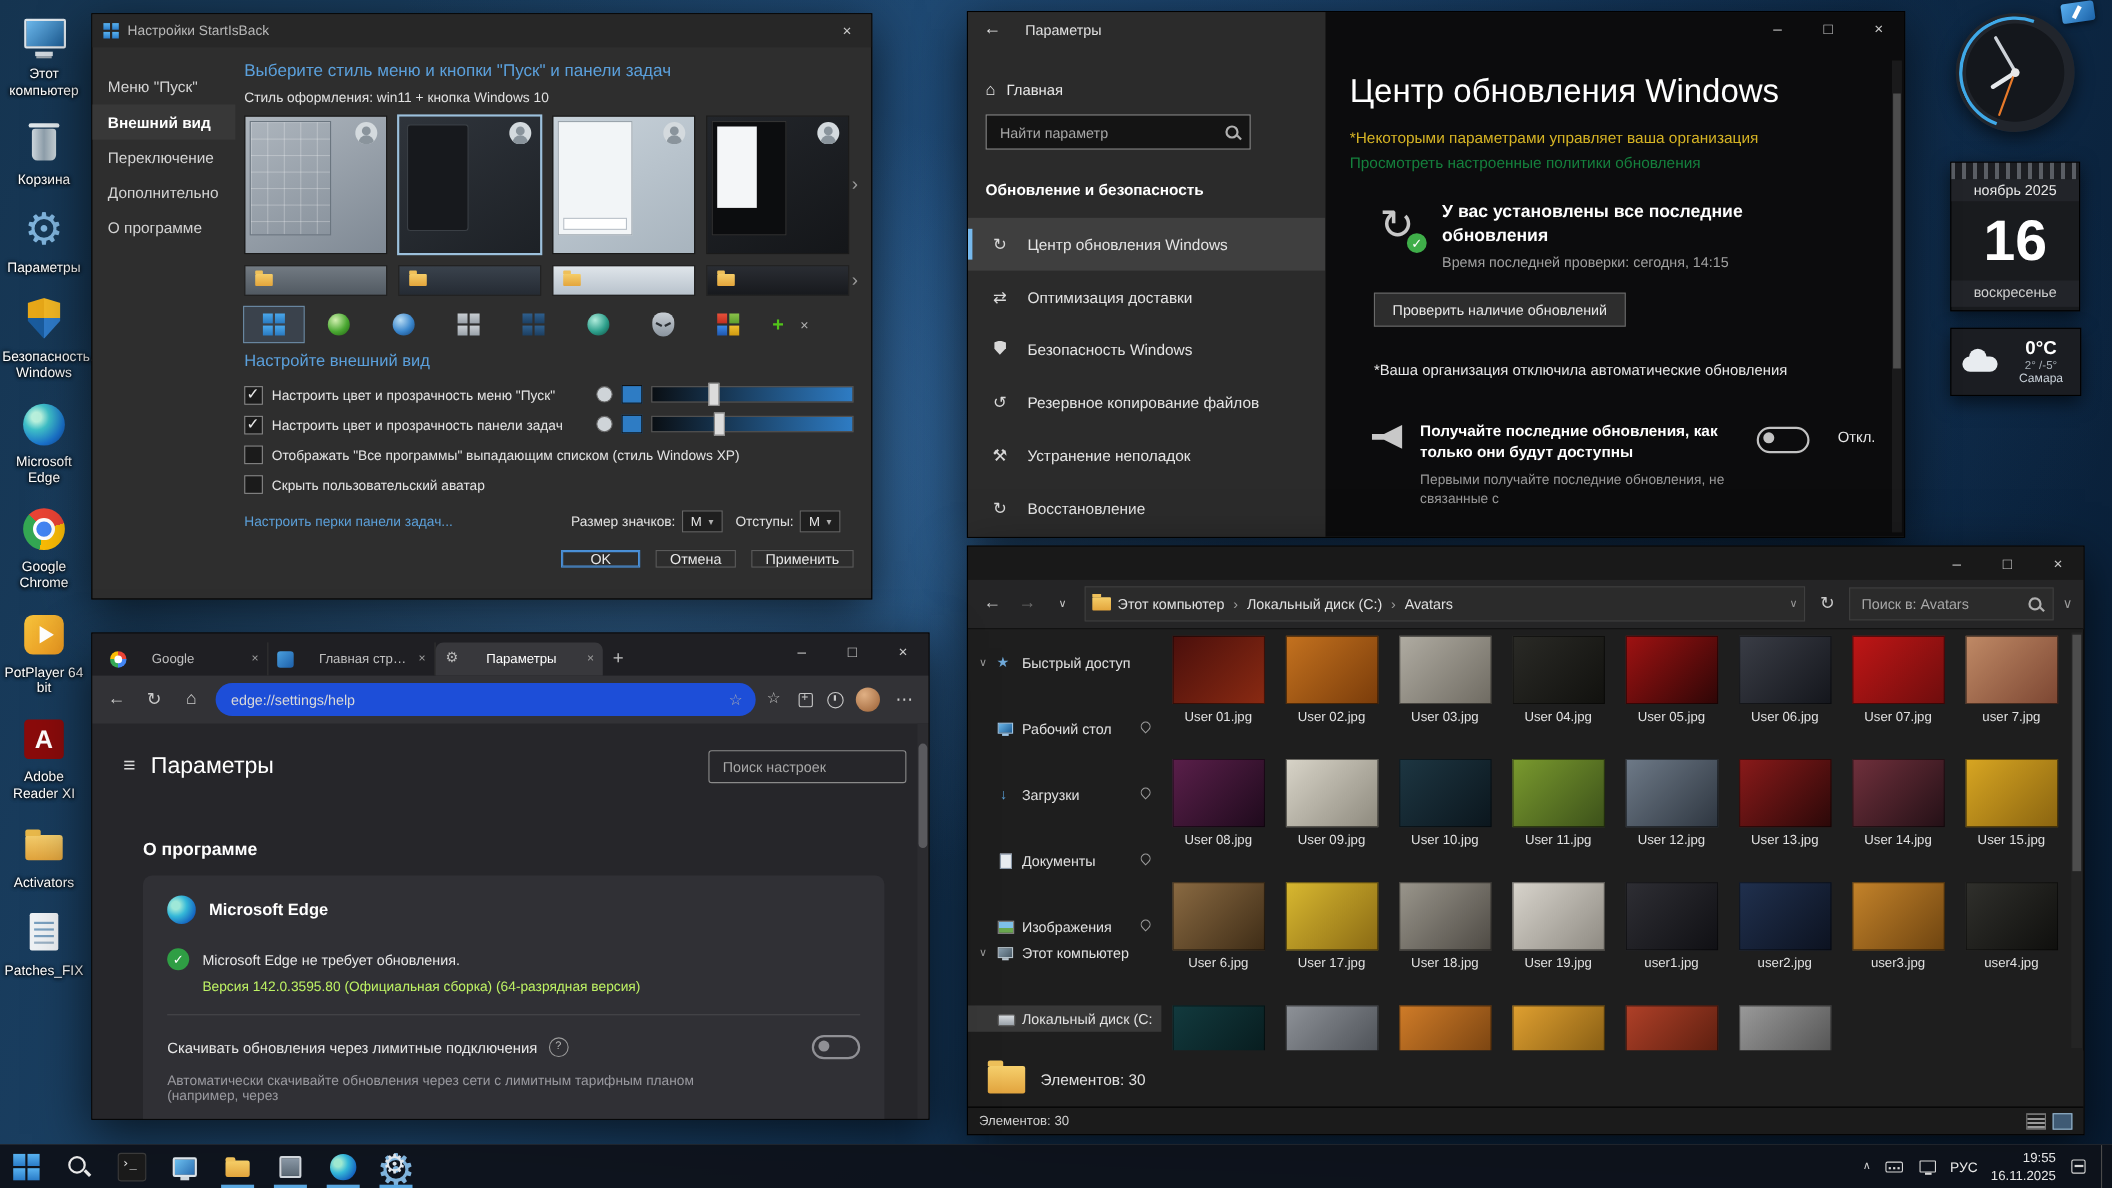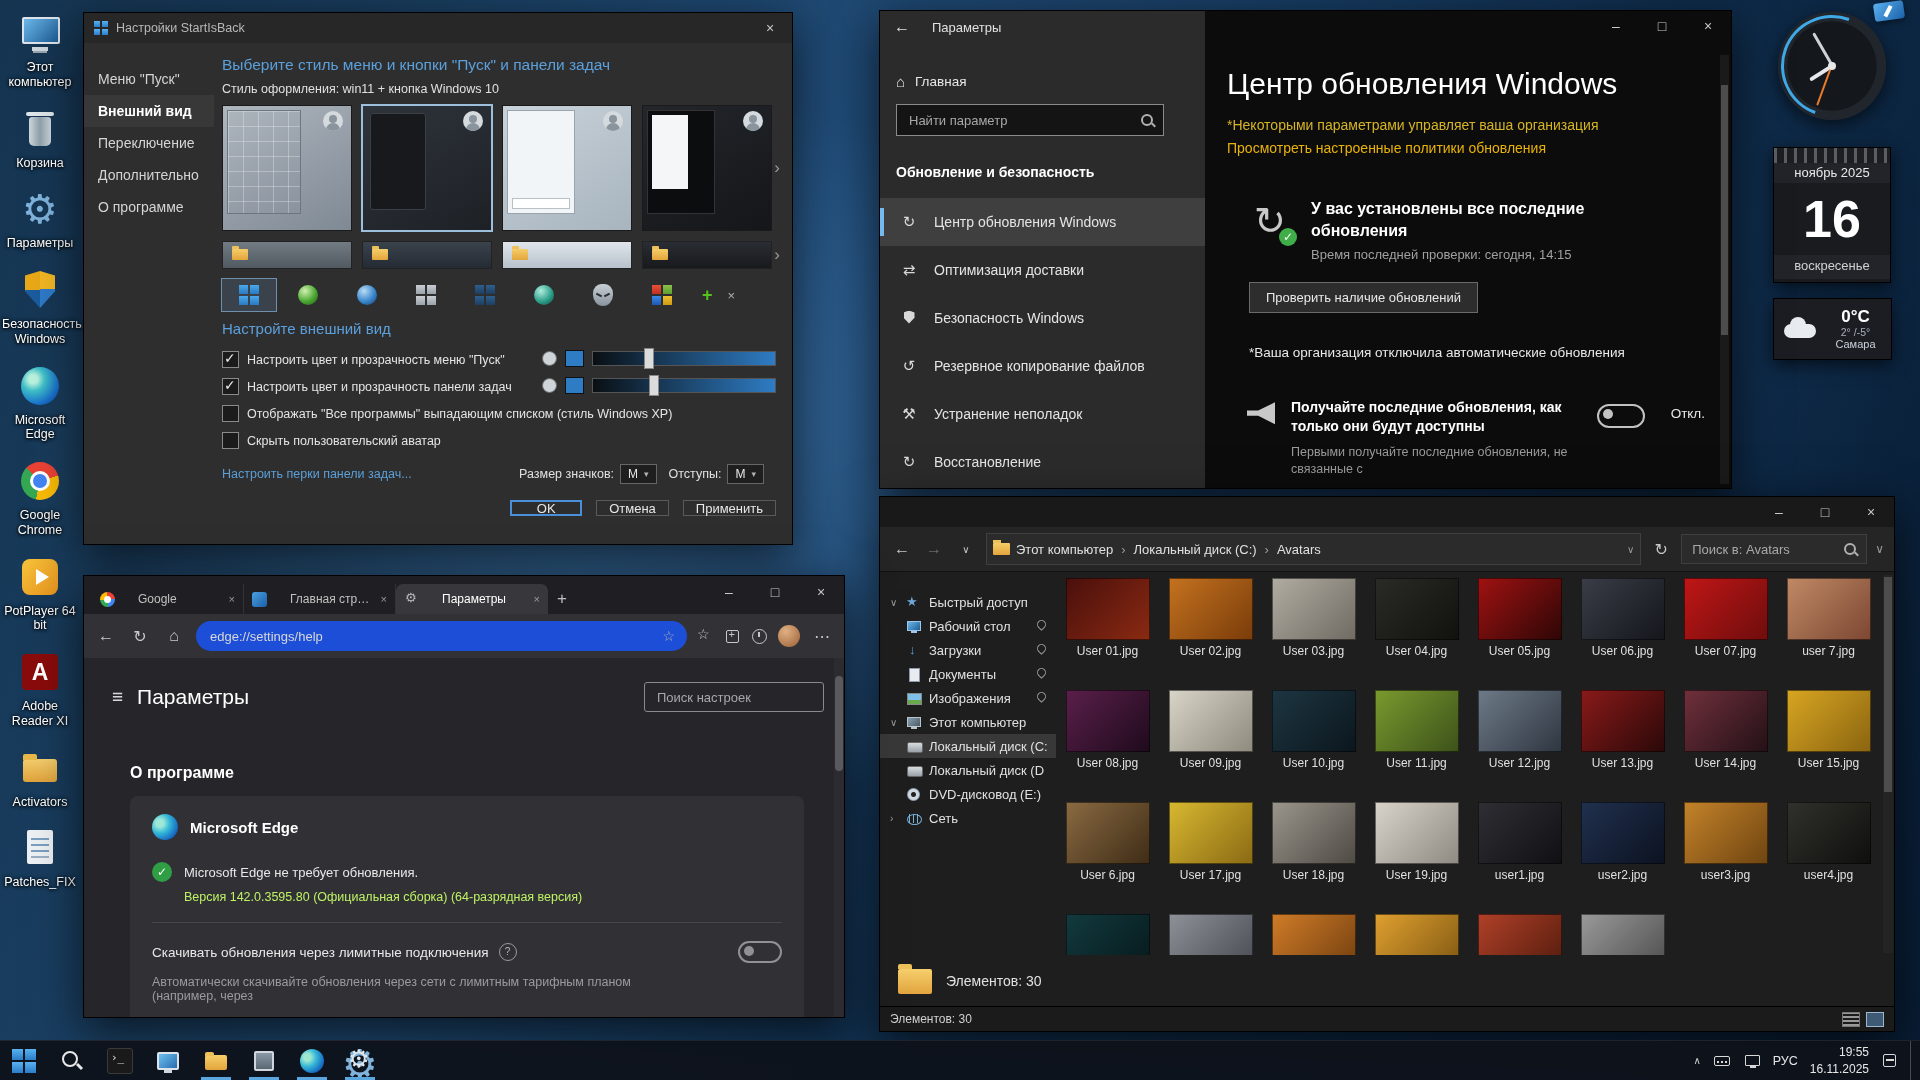--- a/index.html
+++ b/index.html
@@ -196,36 +196,36 @@
 
   
   .settings{left:879px;top:10px;width:851px;height:477px;background:#2b2b2b;overflow:hidden;}
   .set-left{position:absolute;left:0;top:0;bottom:0;width:325px;background:#2b2b2b;overflow:hidden;}
   .set-right{position:absolute;left:325px;top:0;right:0;bottom:0;background:#0c0c0d;padding:56px 26px 0 22px;box-sizing:border-box;overflow:hidden;}
   .set-back{position:absolute;left:14px;top:7px;font-size:16px;color:#e0e0e0;z-index:3;}
   .set-title{position:absolute;left:52px;top:9px;font-size:13px;color:#e0e0e0;z-index:3;}
   .settings .win-controls{z-index:3;}
   .set-home{display:flex;align-items:center;gap:10px;margin:62px 0 0 16px;font-size:13.5px;color:#e8e8e8;}
   .home-ic{font-size:15px;}
-  .set-search{margin:14px 0 0 16px;width:268px;height:32px;border:1px solid #8a8a8a;background:#141414;display:flex;align-items:center;padding:0 8px 0 10px;box-sizing:border-box;gap:6px;}
+  .set-search{margin:14px 0 0 16px;width:241px;height:32px;border:1px solid #8a8a8a;background:#141414;display:flex;align-items:center;padding:0 8px 0 10px;box-sizing:border-box;gap:6px;}
   .set-category{margin:28px 0 0 16px;font-size:14px;font-weight:bold;color:#fff;}
   .set-nav{margin-top:18px;}
   .set-nav-item{display:flex;align-items:center;gap:12px;height:48px;padding-left:16px;font-size:14px;color:#e4e4e4;position:relative;}
   .set-nav-item.selected{background:#3f3f3f;}
   .set-nav-item.selected::before{content:"";position:absolute;left:0;top:10px;bottom:10px;width:4px;background:#76b9ed;}
   .sn-ic{width:26px;text-align:center;font-size:15px;color:#d8d8d8;flex:none;}
   .sn-ic.icon-update::before{content:"↻";}
   .sn-ic.icon-delivery::before{content:"⇄";}
   .sn-ic.icon-shield::before{content:"";display:inline-block;width:11px;height:13px;background:#d8d8d8;clip-path:polygon(50% 0,100% 15%,100% 55%,50% 100%,0 55%,0 15%);}
   .sn-ic.icon-backup::before{content:"↺";}
   .sn-ic.icon-wrench::before{content:"⚒";}
   .sn-ic.icon-recovery::before{content:"↻";}
   .set-page-title{font-size:30px;font-weight:300;color:#fff;margin-bottom:16px;}
   .set-managed{font-size:14px;color:#d6b425;margin-bottom:7px;}
-  .set-policies{font-size:14px;color:#eab308;margin-bottom:42px;}
+  .set-policies{font-size:14px;color:#15803d;margin-bottom:26px;}
   .set-status{display:flex;gap:18px;margin-left:20px;}
   .upd-icon{position:relative;width:46px;height:46px;flex:none;}
   .upd-arrows{font-size:38px;color:#c8c8c8;line-height:46px;display:block;text-align:center;}
   .upd-check{position:absolute;right:-4px;bottom:-2px;width:18px;height:18px;background:#3fae49;border-radius:50%;color:#fff;font-size:12px;text-align:center;line-height:18px;}
   .set-status-title{font-size:16px;font-weight:bold;color:#fff;width:340px;line-height:1.35;}
   .set-last{font-size:13px;color:#a0a0a0;margin-top:6px;}
   .set-check-btn{display:block;margin:20px 0 0 22px;background:#2d2d2d;border:1px solid #6a6a6a;color:#e8e8e8;font-size:13px;padding:7px 16px;font-family:inherit;}
   .set-orgnote{margin:32px 0 0 22px;font-size:13.5px;color:#e8e8e8;}
   .set-latest{display:flex;gap:16px;margin:38px 0 0 20px;position:relative;}
   .mega-icon{width:28px;height:22px;flex:none;margin-top:4px;background:#c8c8c8;clip-path:polygon(0 38%,40% 38%,100% 0,100% 100%,40% 62%,0 62%);}
@@ -247,21 +247,21 @@
   .ex-breadcrumb{display:flex;align-items:center;font-size:13px;color:#e0e0e0;flex:1;}
   .crumb{display:flex;align-items:center;white-space:nowrap;}
   .crumb .sep{font-style:normal;margin:0 8px;color:#9a9a9a;}
   .crumb:last-child .sep{display:none;}
   .addr-drop{color:#9a9a9a;font-size:10px;}
   .ex-search{width:186px;height:30px;background:#2b2b2b;border:1px solid #3f3f3f;display:flex;align-items:center;padding:0 8px;box-sizing:border-box;gap:6px;flex:none;}
   .ribbon-chevron{color:#9a9a9a;font-size:12px;}
   .ex-body{position:absolute;left:0;right:0;top:75px;bottom:0;}
   .ex-sidebar{position:absolute;left:0;top:0;width:176px;bottom:76px;padding-top:18px;overflow:hidden;}
   .ex-side-item{display:flex;align-items:center;gap:6px;height:24px;font-size:13px;color:#e0e0e0;padding-left:10px;position:relative;}
-  .ex-side-item.depth-1{}
+  .ex-side-item.depth-1{margin-top:36px;}
   .ex-side-item.selected{background:#383838;}
   .chev{width:10px;font-size:10px;color:#9a9a9a;flex:none;}
   .side-ic{width:17px;height:15px;position:relative;flex:none;}
   .side-ic.icon-star::before{content:"★";position:absolute;left:0;top:-1px;font-size:13px;color:#6fa8d8;line-height:15px;}
   .side-ic.icon-desk::before{content:"";position:absolute;left:1px;top:2px;width:12px;height:8px;background:linear-gradient(135deg,#6cb7ea,#1d5d95);border:1px solid #9ec6e8;}
   .side-ic.icon-desk::after{content:"";position:absolute;left:5px;bottom:1px;width:6px;height:2px;background:#9ec6e8;}
   .side-ic.icon-down::before{content:"↓";position:absolute;left:3px;top:-1px;color:#5aa0d8;font-size:13px;font-weight:bold;}
   .side-ic.icon-doc::before{content:"";position:absolute;left:3px;top:1px;width:9px;height:12px;background:#e8ecf0;border:1px solid #8a98a8;}
   .side-ic.icon-pic::before{content:"";position:absolute;left:1px;top:2px;width:13px;height:10px;background:linear-gradient(#7ec0e8 55%,#6aa84f 55%);border:1px solid #888;}
   .side-ic.icon-pc::before{content:"";position:absolute;left:1px;top:2px;width:12px;height:8px;background:linear-gradient(135deg,#8aa0b0,#4a5a66);border:1px solid #b8c4cc;}

